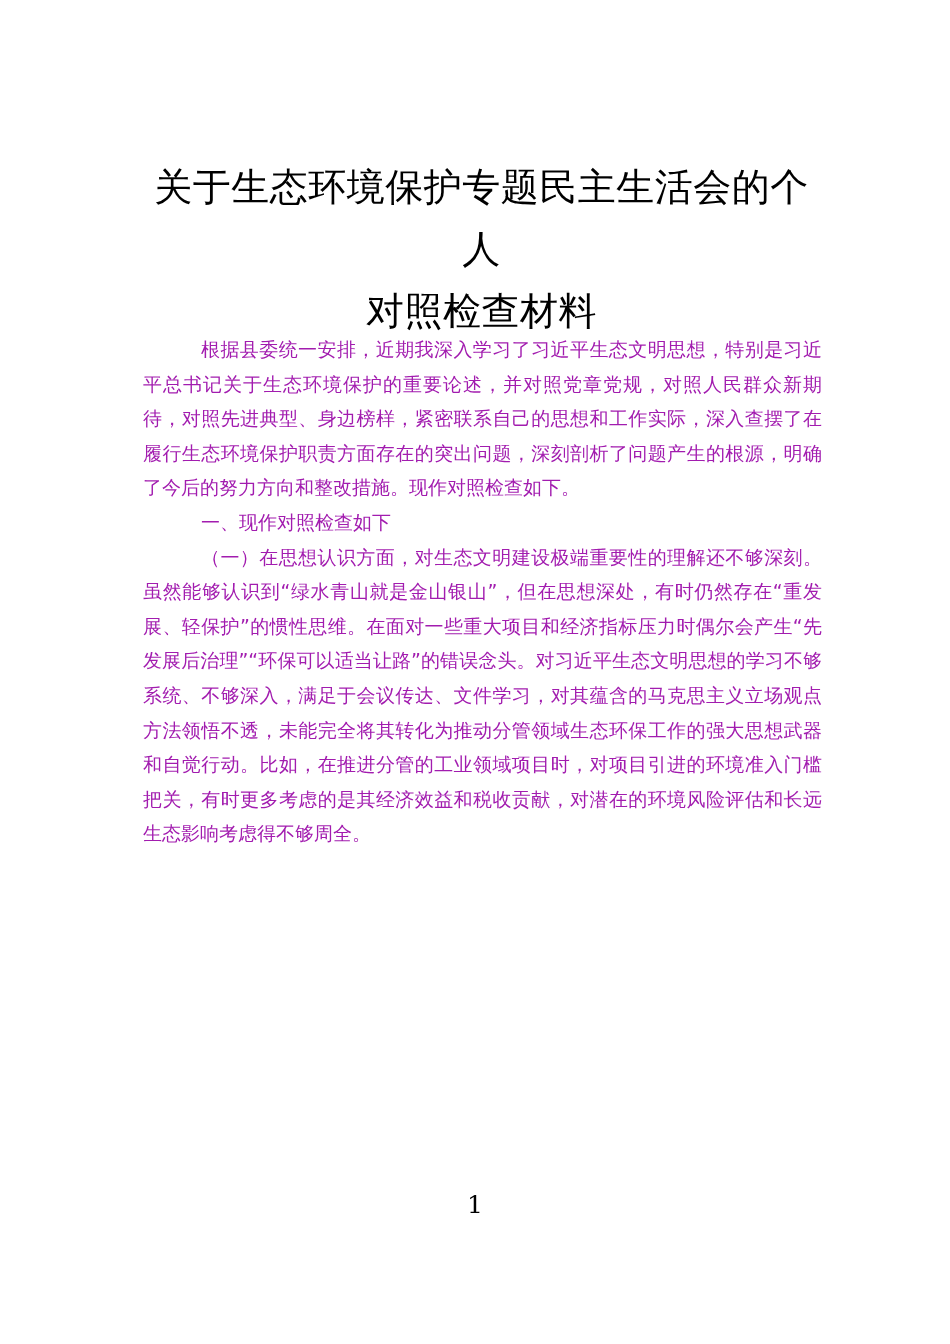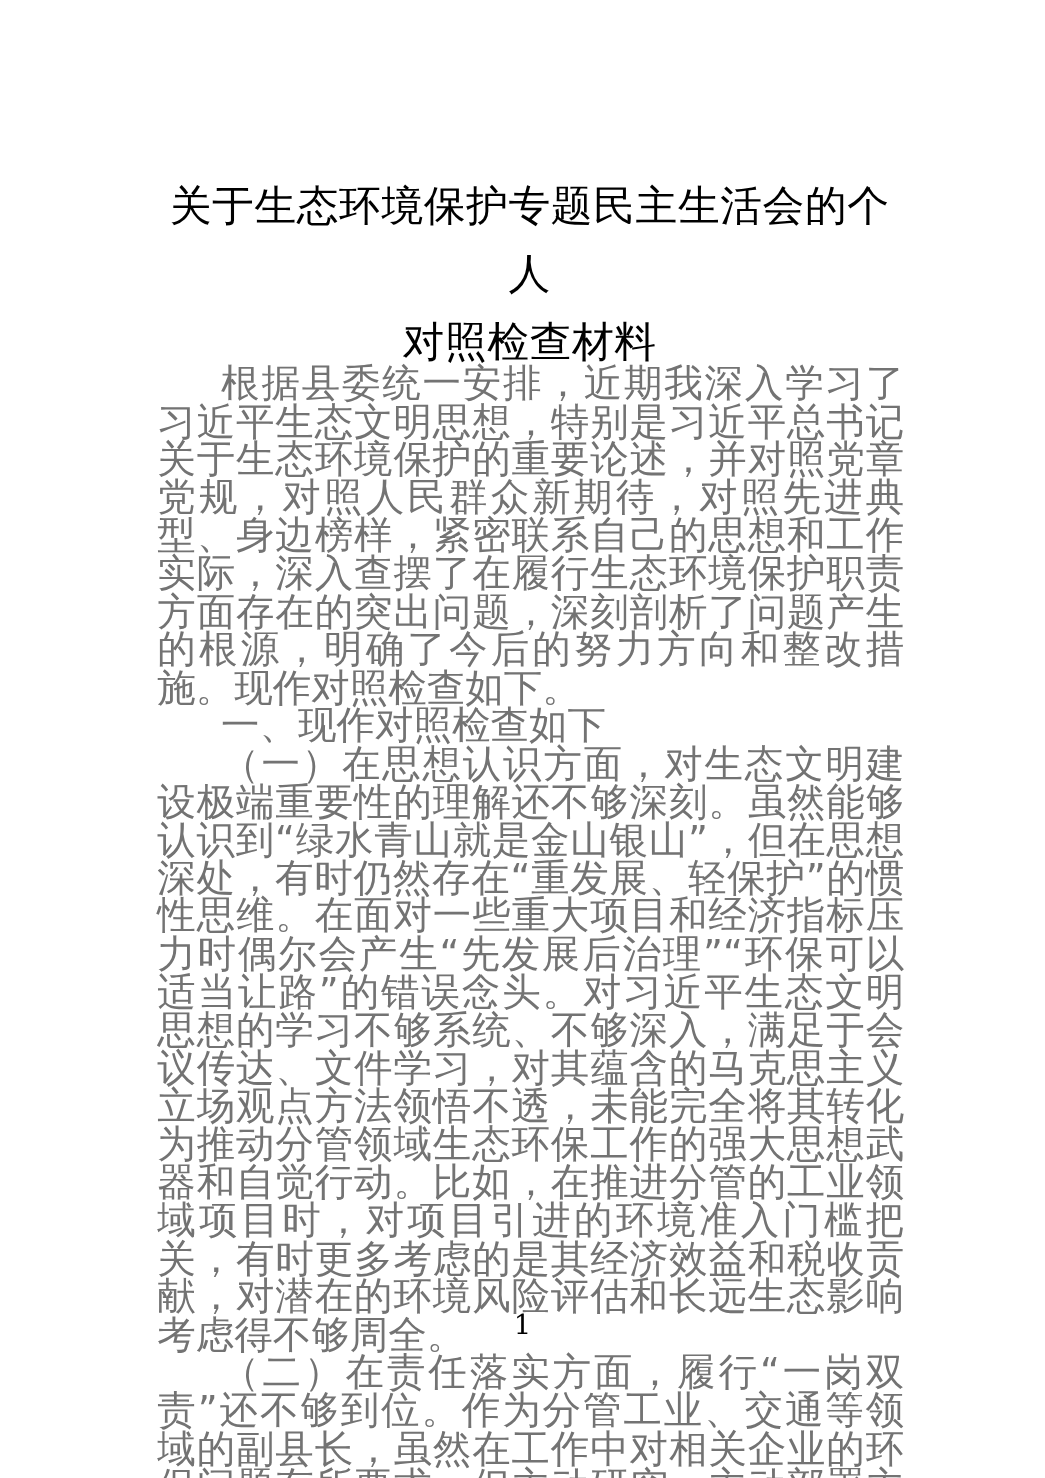--- a/index.html
+++ b/index.html
@@ -45,28 +45,28 @@
 
   
   .body-col {
     position: absolute;
     left: 143px;
     top: 332px;
     width: 679px;
   }
 
   .para {
-    font-size: 35px;
+    font-size: 19px;
     line-height: 34.6px;
     text-align: justify;
     text-justify: inter-character;
     text-align-last: left;
     letter-spacing: 0px;
     margin: 0;
-    color: #737373;
+    color: #a21caf;
     word-break: break-all;
   }
   .para.indent {
     text-indent: 58px;
   }
 
   
   .page-number {
     position: absolute;
     left: 0;
@@ -86,18 +86,17 @@
 
   <div class="doc-title">
     <span class="title-line">关于生态环境保护专题民主生活会的个人</span>
     <span class="title-line">对照检查材料</span>
   </div>
 
   <div class="body-col">
     <p class="para indent">根据县委统一安排，近期我深入学习了习近平生态文明思想，特别是习近平总书记关于生态环境保护的重要论述，并对照党章党规，对照人民群众新期待，对照先进典型、身边榜样，紧密联系自己的思想和工作实际，深入查摆了在履行生态环境保护职责方面存在的突出问题，深刻剖析了问题产生的根源，明确了今后的努力方向和整改措施。现作对照检查如下。</p>
     <p class="para indent">一、现作对照检查如下</p>
     <p class="para indent">（一）在思想认识方面，对生态文明建设极端重要性的理解还不够深刻。虽然能够认识到“绿水青山就是金山银山”，但在思想深处，有时仍然存在“重发展、轻保护”的惯性思维。在面对一些重大项目和经济指标压力时偶尔会产生“先发展后治理”“环保可以适当让路”的错误念头。对习近平生态文明思想的学习不够系统、不够深入，满足于会议传达、文件学习，对其蕴含的马克思主义立场观点方法领悟不透，未能完全将其转化为推动分管领域生态环保工作的强大思想武器和自觉行动。比如，在推进分管的工业领域项目时，对项目引进的环境准入门槛把关，有时更多考虑的是其经济效益和税收贡献，对潜在的环境风险评估和长远生态影响考虑得不够周全。</p>
-    <p class="para indent">（二）在责任落实方面，履行“一岗双责”还不够到位。作为分管工业、交通等领域的副县长，虽然在工作中对相关企业的环保问题有所要求，但主动研究、主动部署主动督查的力度还不够。有时满足于将任务分解给相关部</p>
   </div>
 
   <div class="page-number">1</div>
 
 </div>
 
 </body></html>

